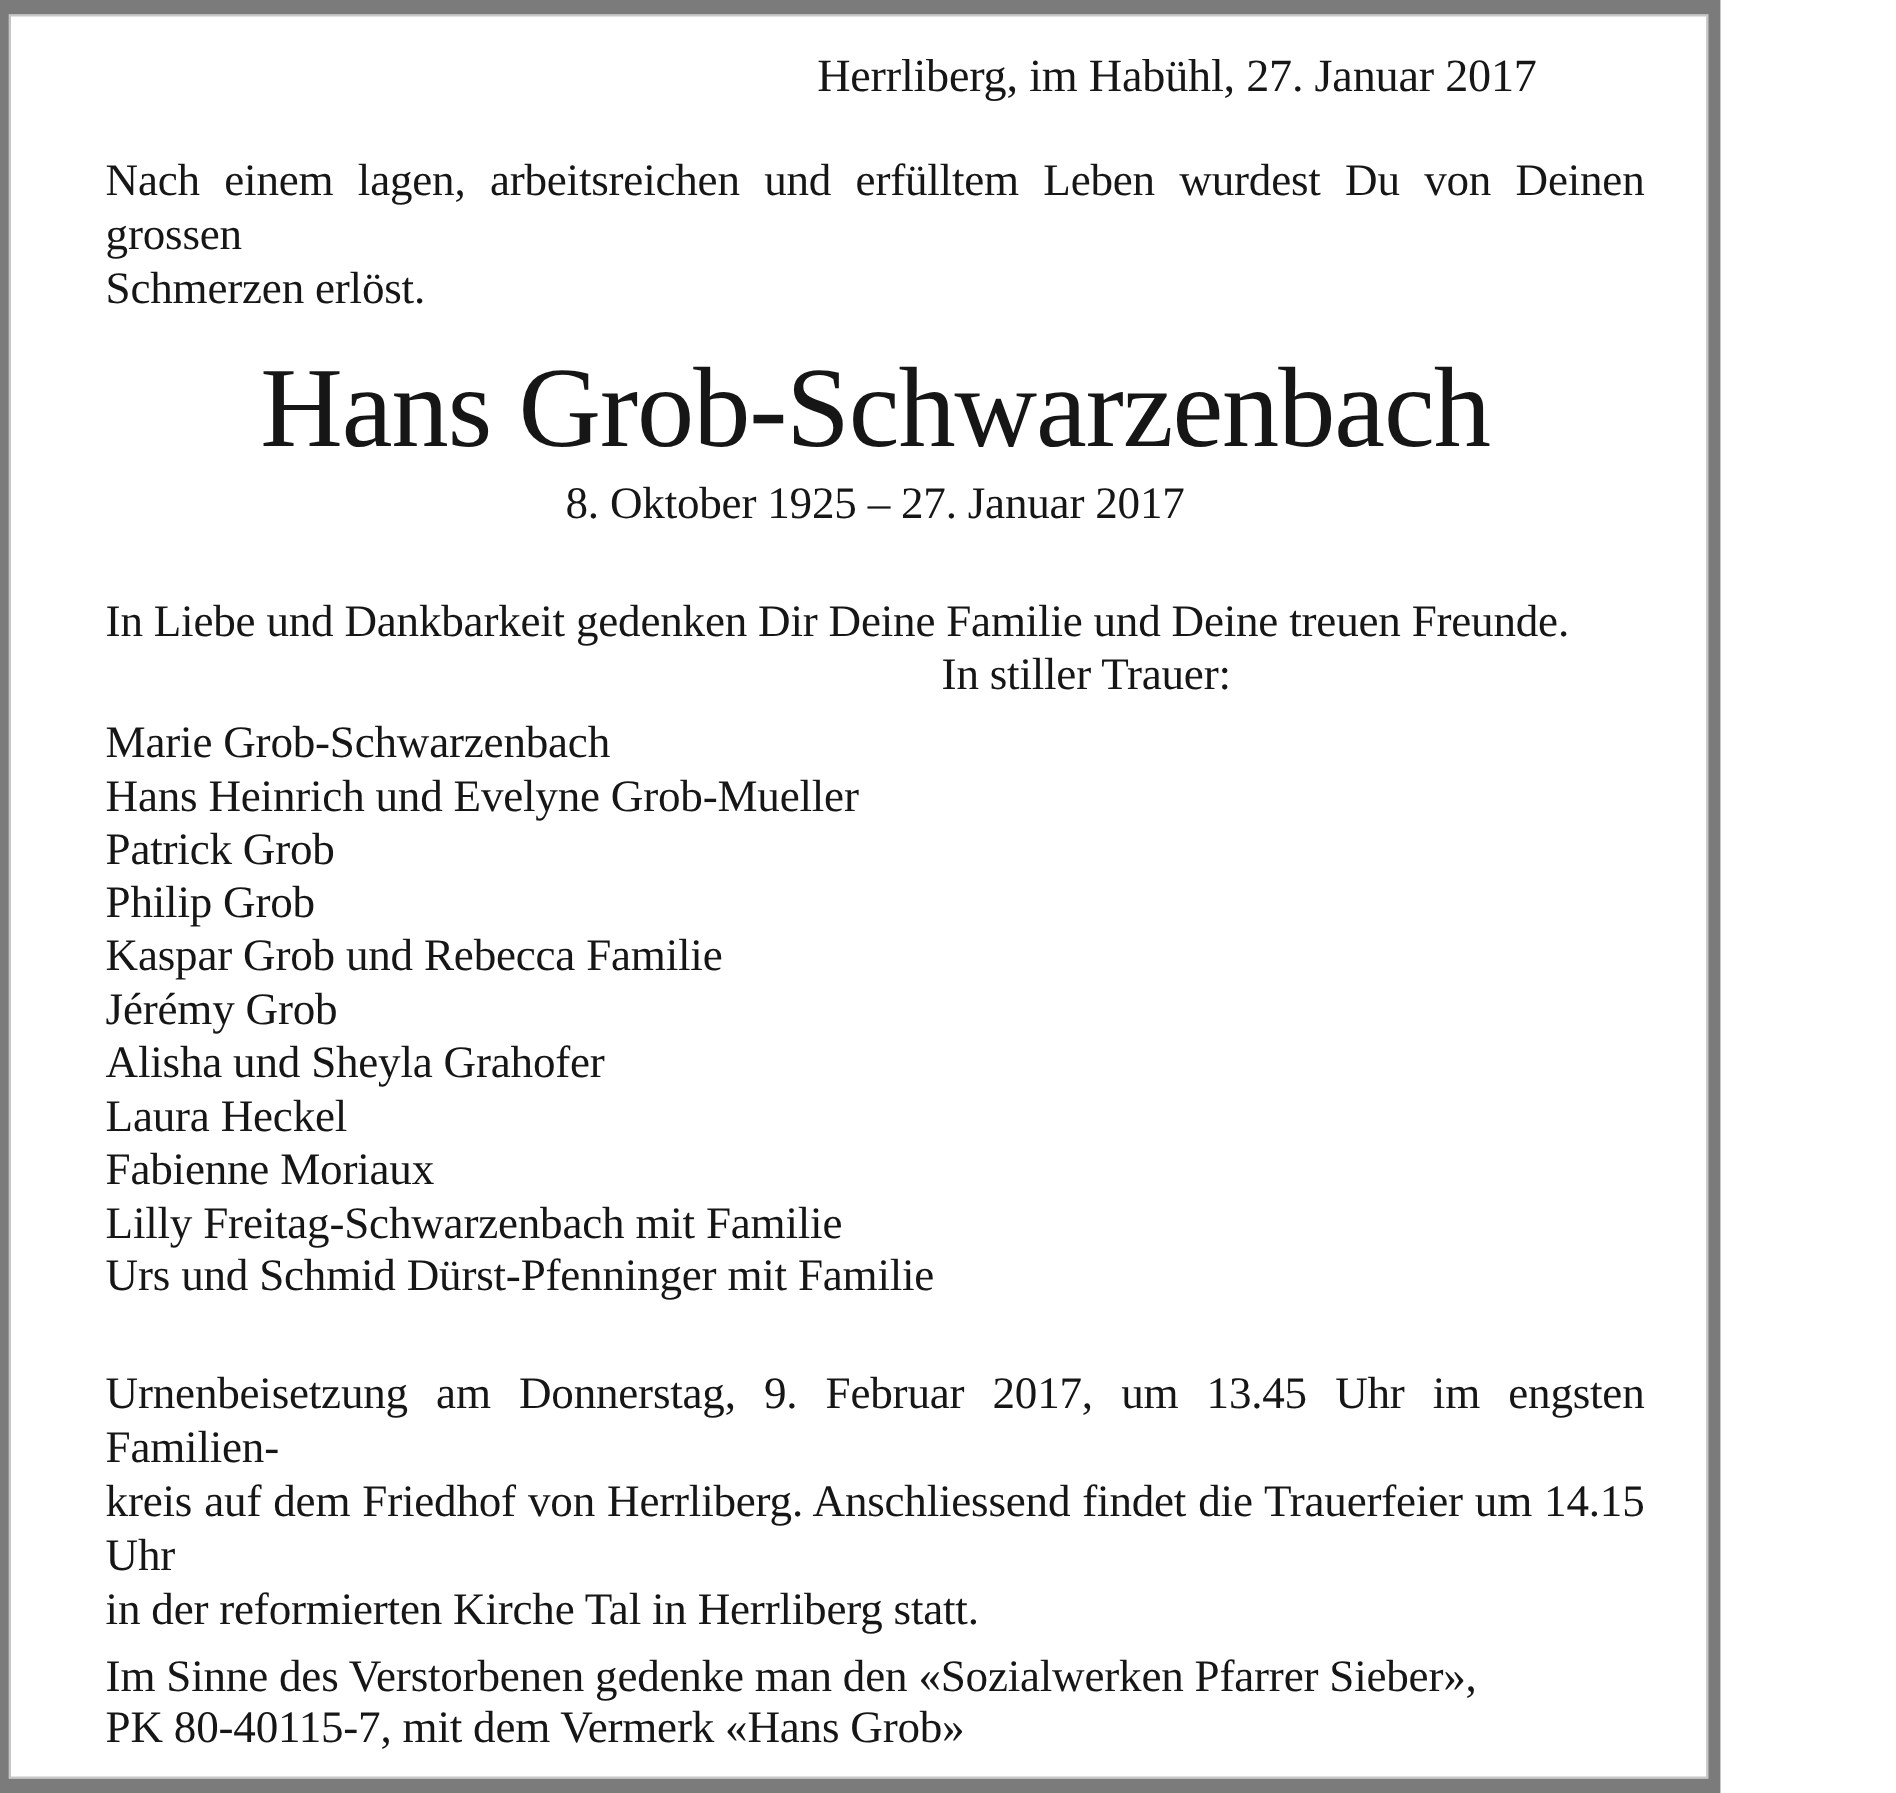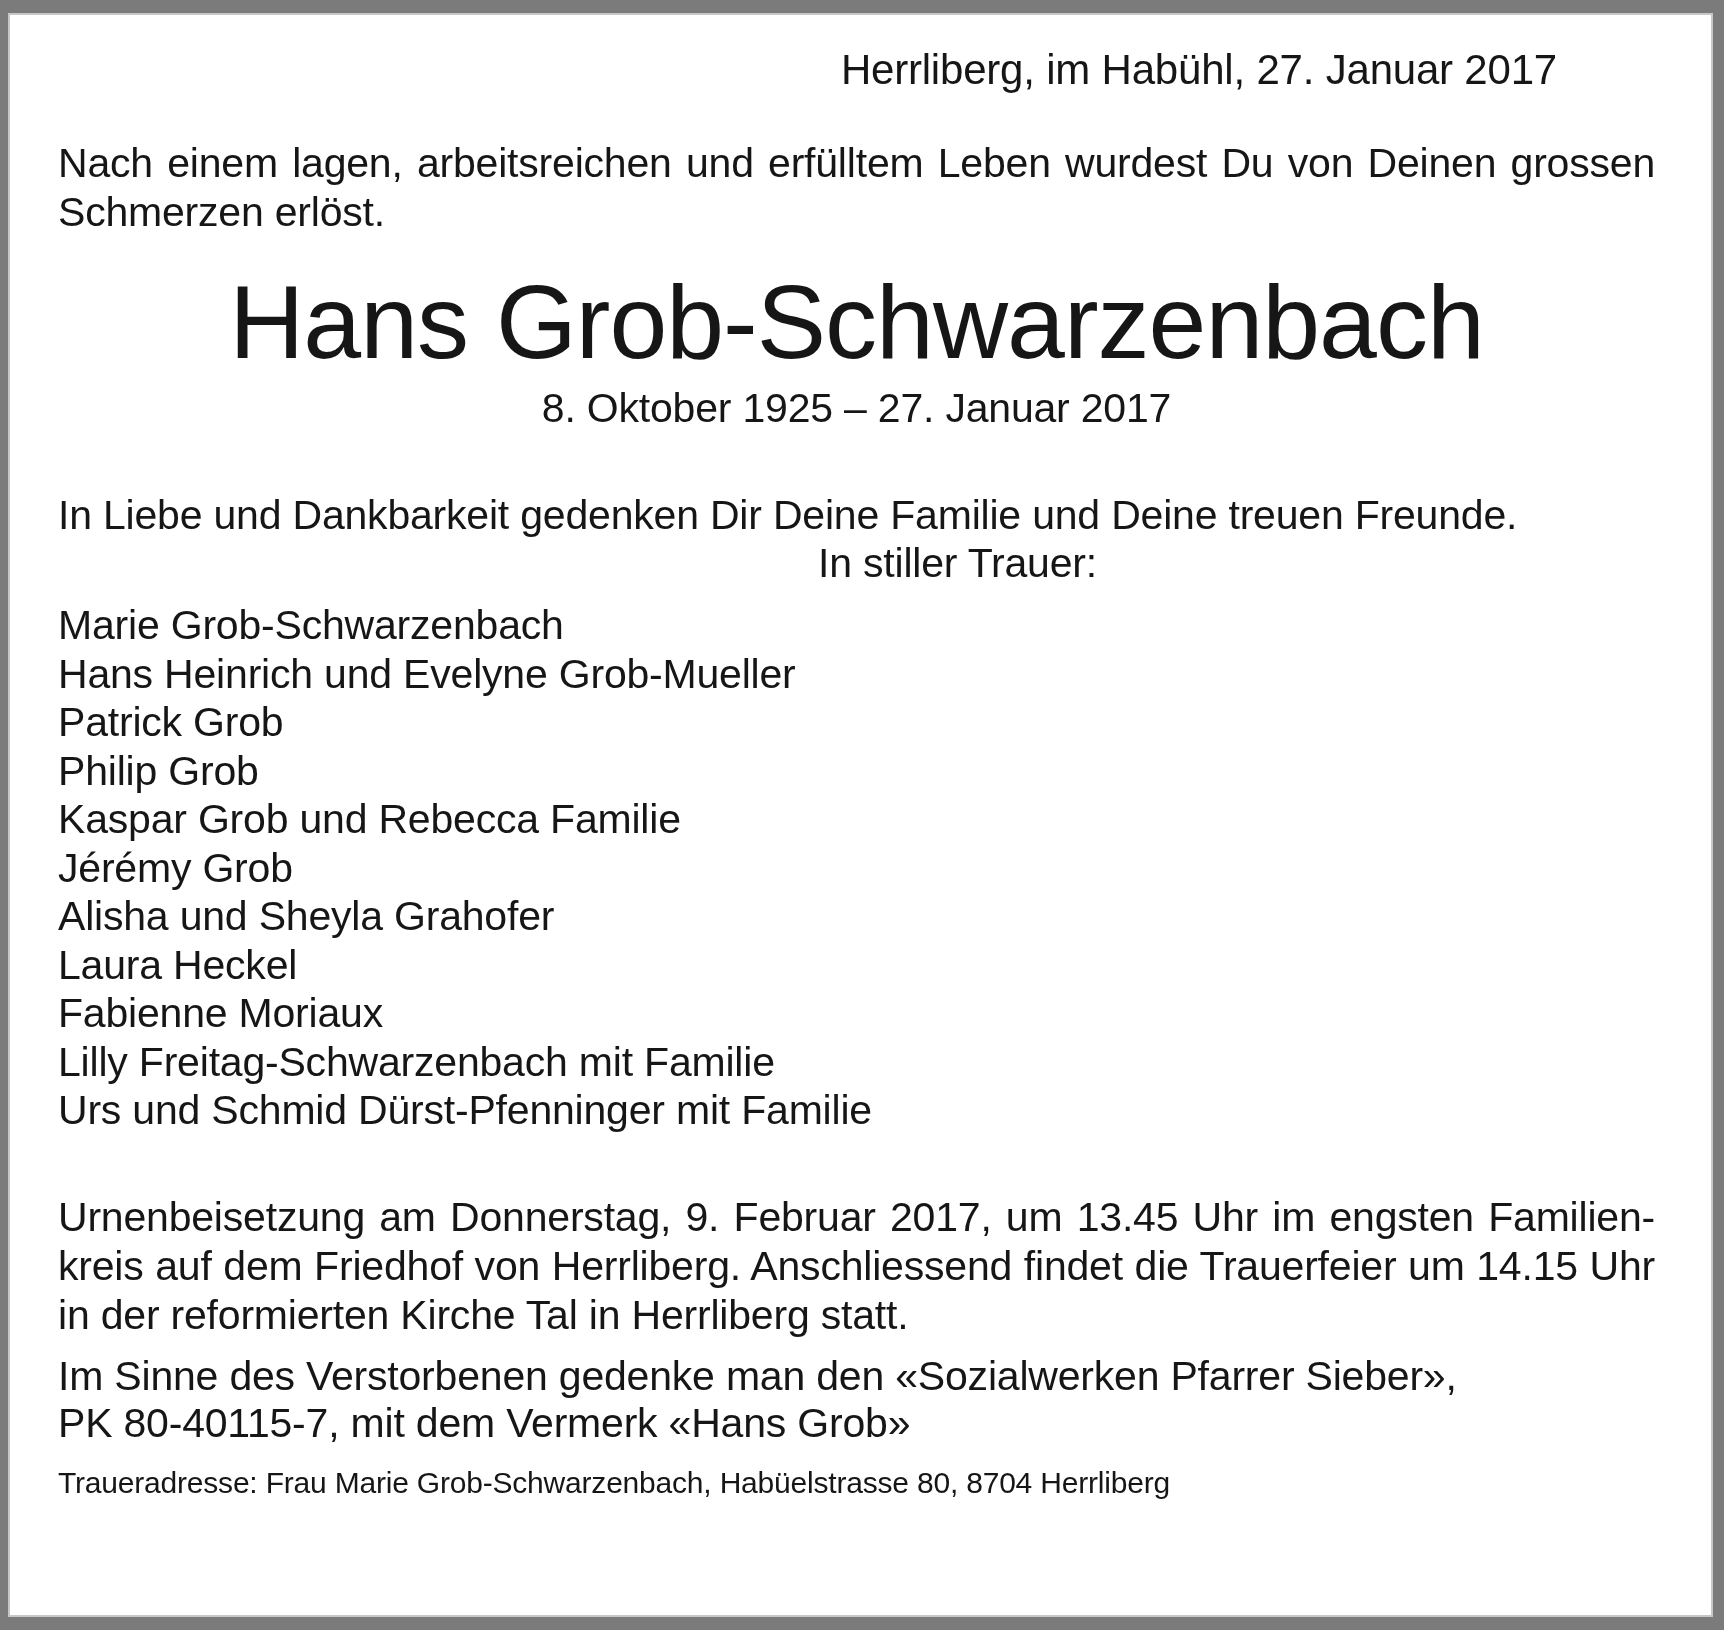--- a/index.html
+++ b/index.html
@@ -2,32 +2,33 @@
 <html><head>
 <meta charset="utf-8">
 <style>
   html, body {
     margin: 0;
     padding: 0;
     background: #ffffff;
   }
   .page {
     position: relative;
-    width: 1724px;
+    width: 1564px;
     height: 1630px;
     box-sizing: border-box;
     background: #ffffff;
     border-style: solid;
     border-color: #7b7b7b;
     border-width: 13px 11px 13px 8px;
     box-shadow: inset 0 0 0 2px rgba(70,70,70,0.30);
-    font-family: Liberation Sans, sans-serif;
+    font-family: Liberation Serif, serif;
     color: #161616;
     letter-spacing: -0.2px;
     overflow: hidden;
+    padding-left: 38px;
   }
   .inner {
     padding: 0 58px 0 50px;
   }
   .dateline {
     margin-top: 32px;
     font-size: 42px;
     line-height: 50px;
     text-align: right;
     padding-right: 98px;

